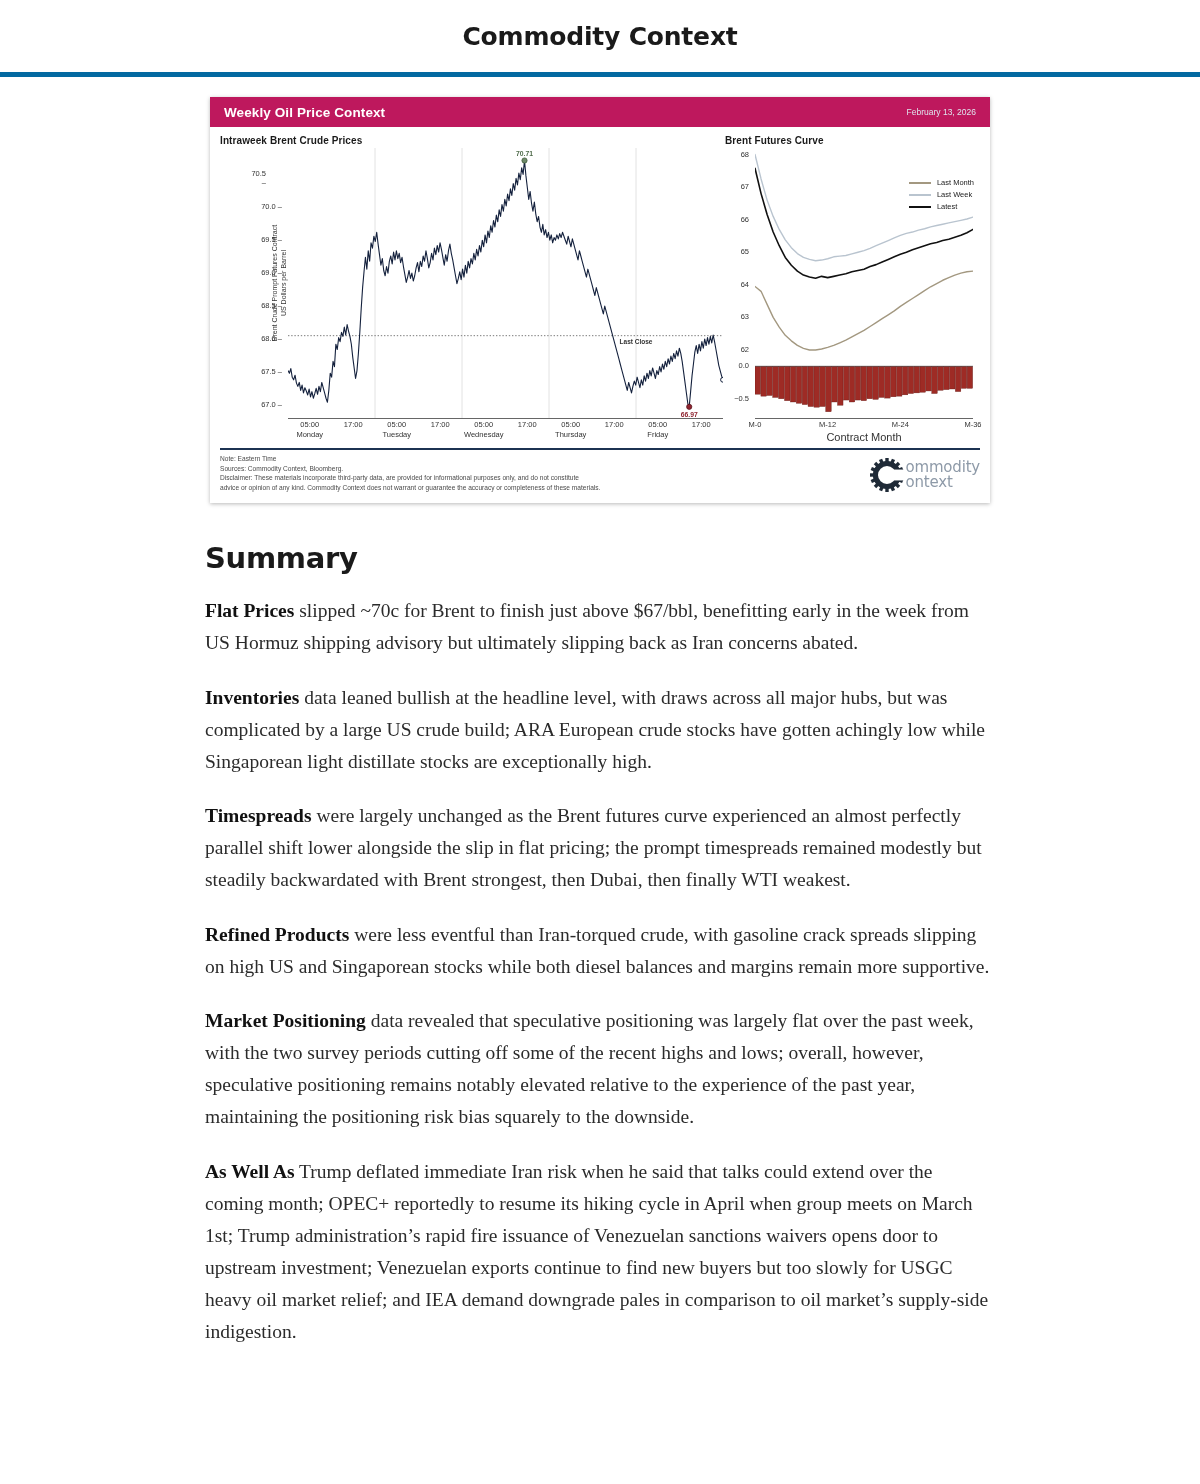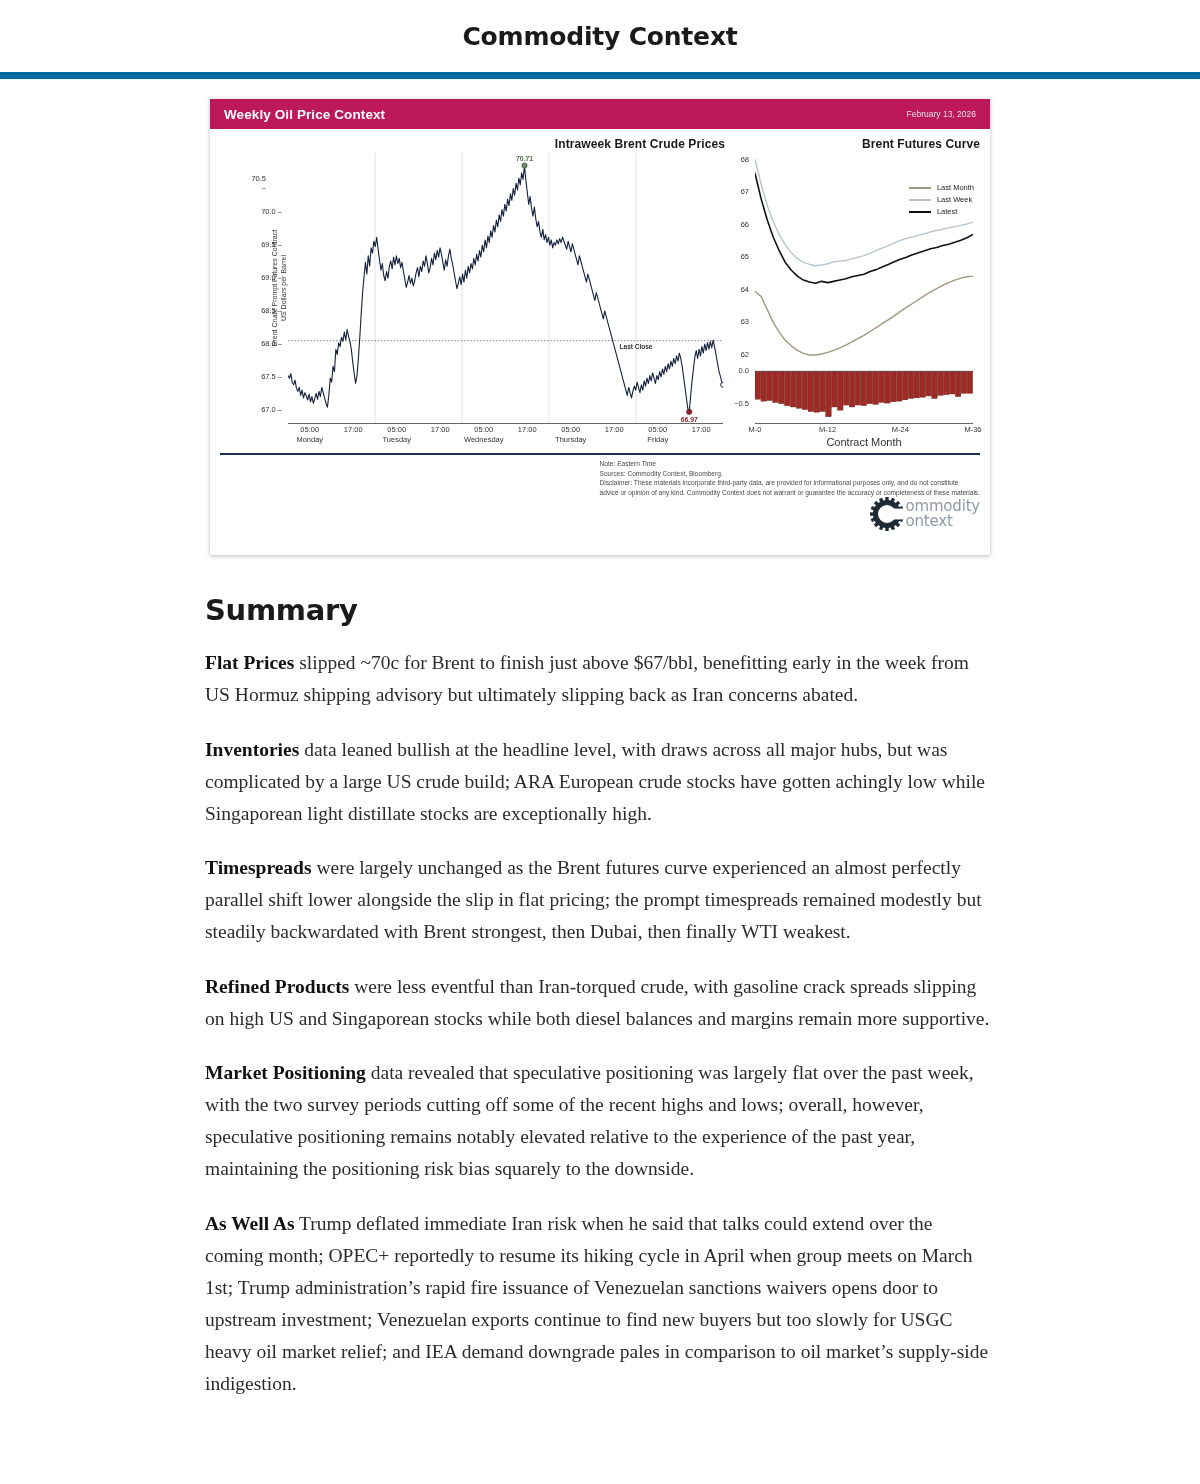--- a/index.html
+++ b/index.html
@@ -9,21 +9,21 @@
     font-family:"Liberation Sans", sans-serif;
     color:#222;
     -webkit-font-smoothing:antialiased;
   }
   .page{width:1200px;min-height:1484px;position:relative;background:#fff;}
 
   
   .site-header{
     height:72px;
     display:flex;align-items:center;justify-content:center;
-    border-bottom:7px solid #0369a1;
+    border-bottom:5px solid #0369a1;
     background:#fff;
   }
   .site-title{
     font-family:"DejaVu Sans", sans-serif;
     font-size:25px;font-weight:700;color:#1a1a1a;letter-spacing:-0.2px;
   }
 
   
   .card-wrap{padding:20px 0 0 0;display:flex;justify-content:center;}
   .card{
@@ -37,21 +37,21 @@
     padding:0 14px;box-sizing:border-box;
   }
   .card-bar .ttl{color:#fff;font-size:13.5px;font-weight:700;letter-spacing:.1px;}
   .card-bar .dt{color:#dfe5ee;font-size:8.5px;font-weight:400;}
 
   .panels{display:flex;padding:8px 10px 2px 10px;box-sizing:border-box;}
   .panel-left{width:505px;position:relative;}
   .panel-right{width:255px;position:relative;}
 
   .panel-title{
-    text-align:right;font-size:12px;font-weight:700;color:#1a1a1a;
+    text-align:left;font-size:10px;font-weight:700;color:#1a1a1a;
     margin:0 0 2px 0;letter-spacing:.1px;
   }
   .plot{position:relative;}
 
   .ylab-rot{
     position:absolute;left:2px;top:50%;
     transform:translateY(-50%) rotate(-90deg);
     transform-origin:center center;
     white-space:nowrap;font-size:7px;color:#333;line-height:1.25;text-align:center;
   }
@@ -62,21 +62,21 @@
   .xaxis-row{position:relative;height:26px;}
   .xt{position:absolute;font-size:7.5px;color:#333;text-align:center;line-height:1.3;}
 
   .legend{position:absolute;right:6px;top:30px;font-size:7.5px;color:#222;}
   .legend .lrow{display:flex;align-items:center;margin-bottom:3px;}
   .legend .swatch{width:22px;height:0;border-top-style:solid;margin-right:6px;}
 
   
   .card-foot{
     display:flex;justify-content:space-between;align-items:flex-end;
-    border-top:2px solid #1c3252;margin:2px 10px 16px 10px;padding:4px 0 8px 0;flex-direction:column;
+    border-top:2px solid #1c3252;margin:2px 10px 3px 10px;padding:4px 0 8px 0;
   }
   .notes{font-size:6.6px;color:#4a4a4a;line-height:1.45;max-width:560px;}
   .logo{display:flex;align-items:center;gap:2px;}
   .logo-txt{font-size:15px;color:#8e9aa8;line-height:1.0;font-family:"DejaVu Sans",sans-serif;}
   .logo-txt div{letter-spacing:-.2px;}
 
   
   .content{width:790px;margin:38px auto 0 auto;padding-bottom:40px;}
   .sum-h{
     font-family:"DejaVu Sans",sans-serif;

